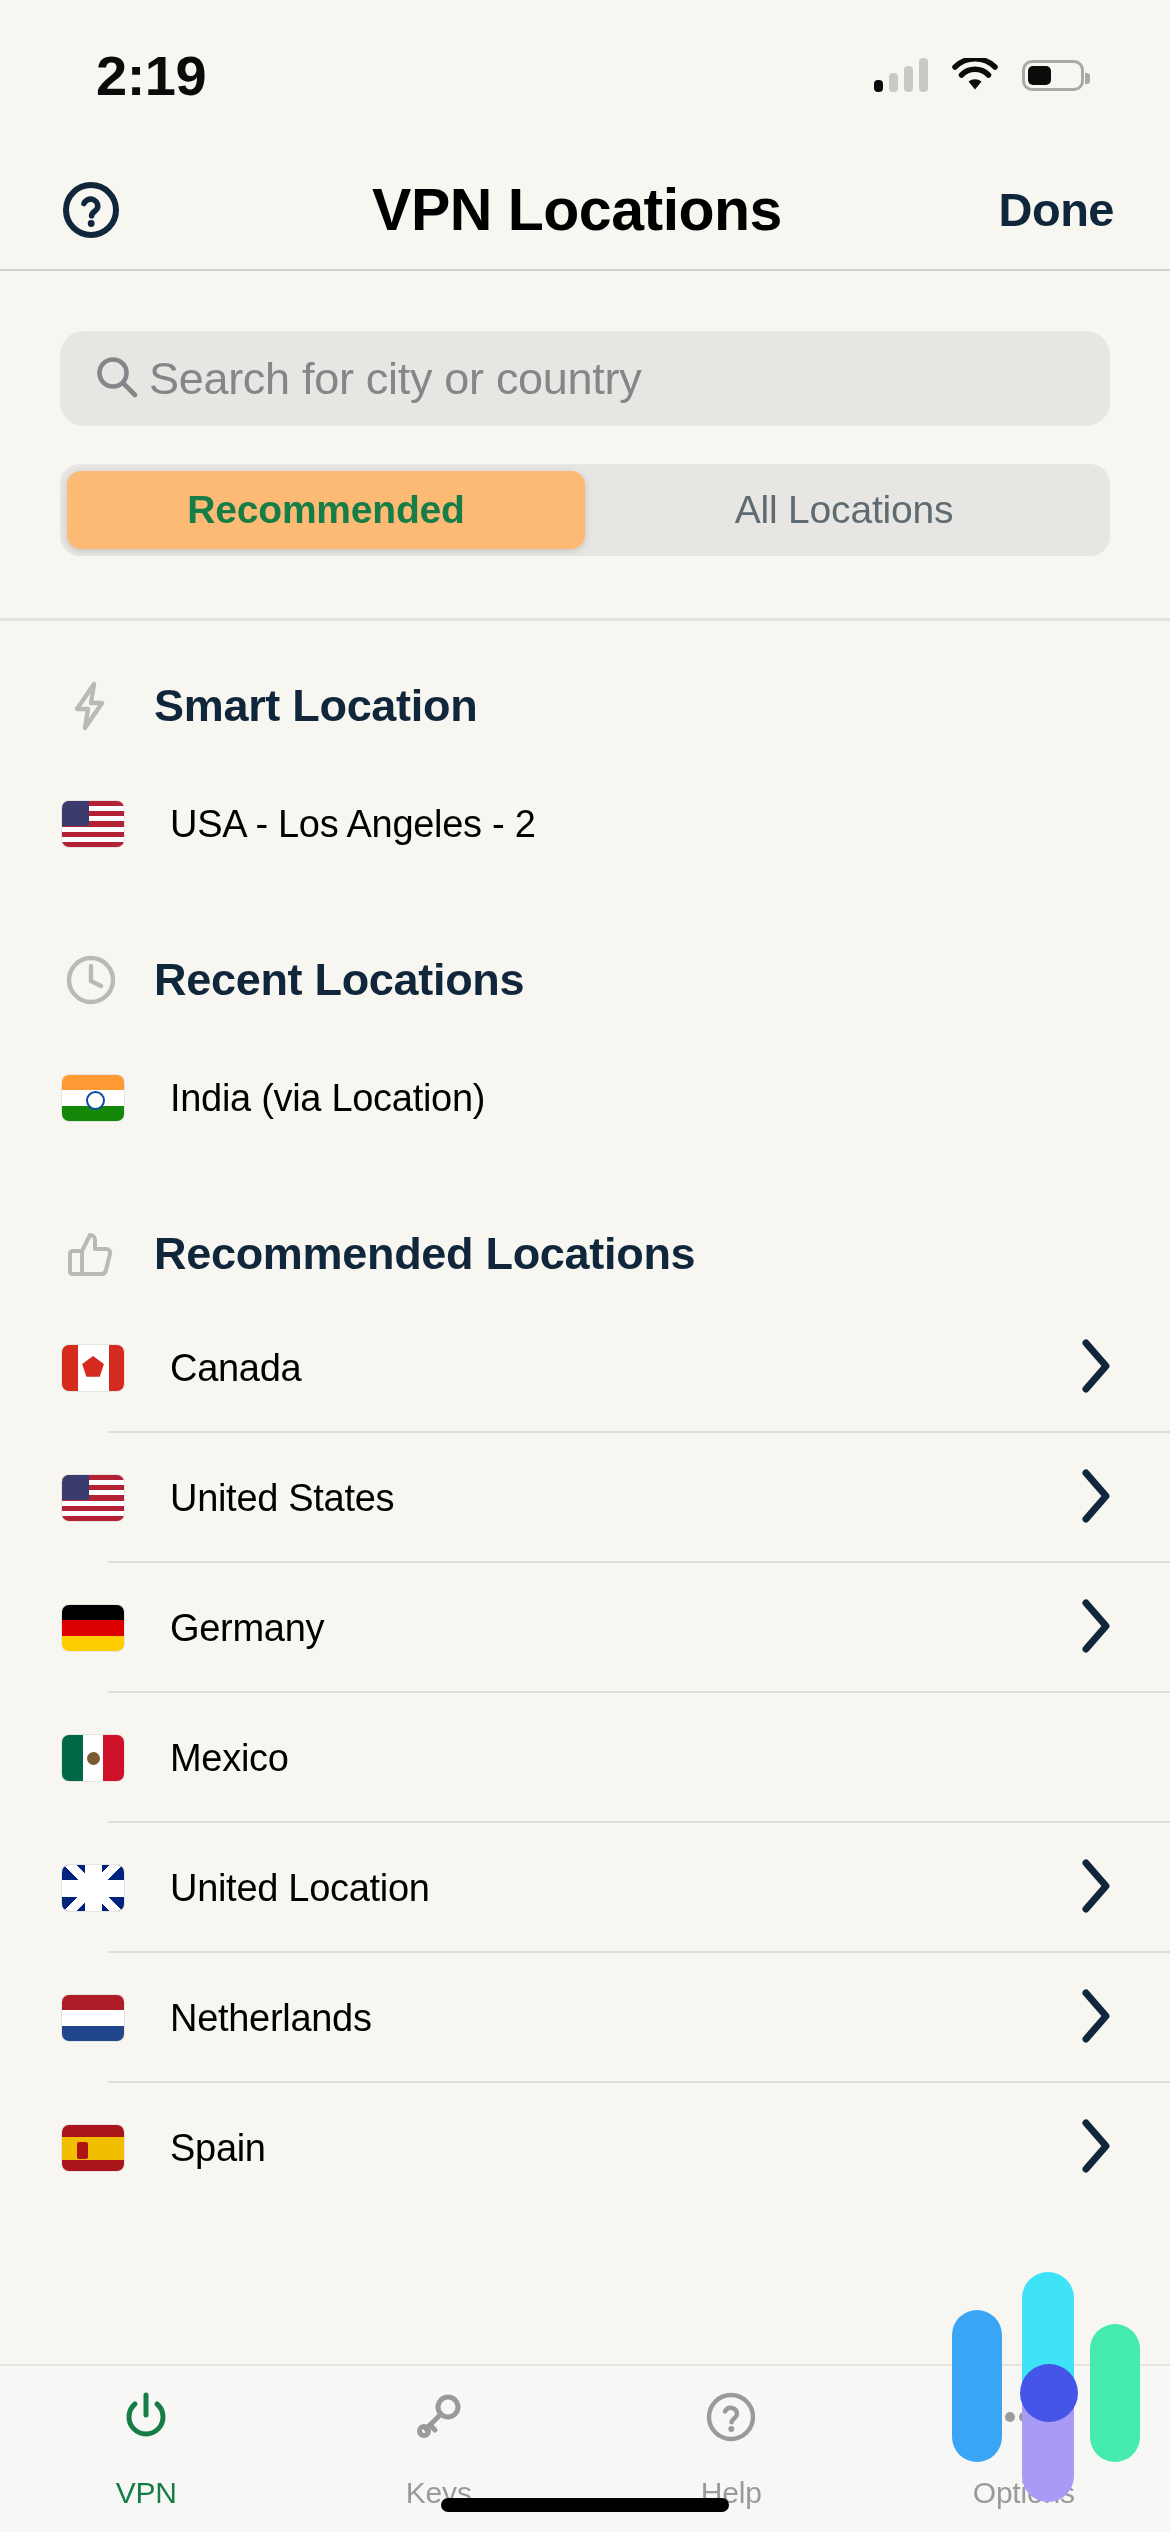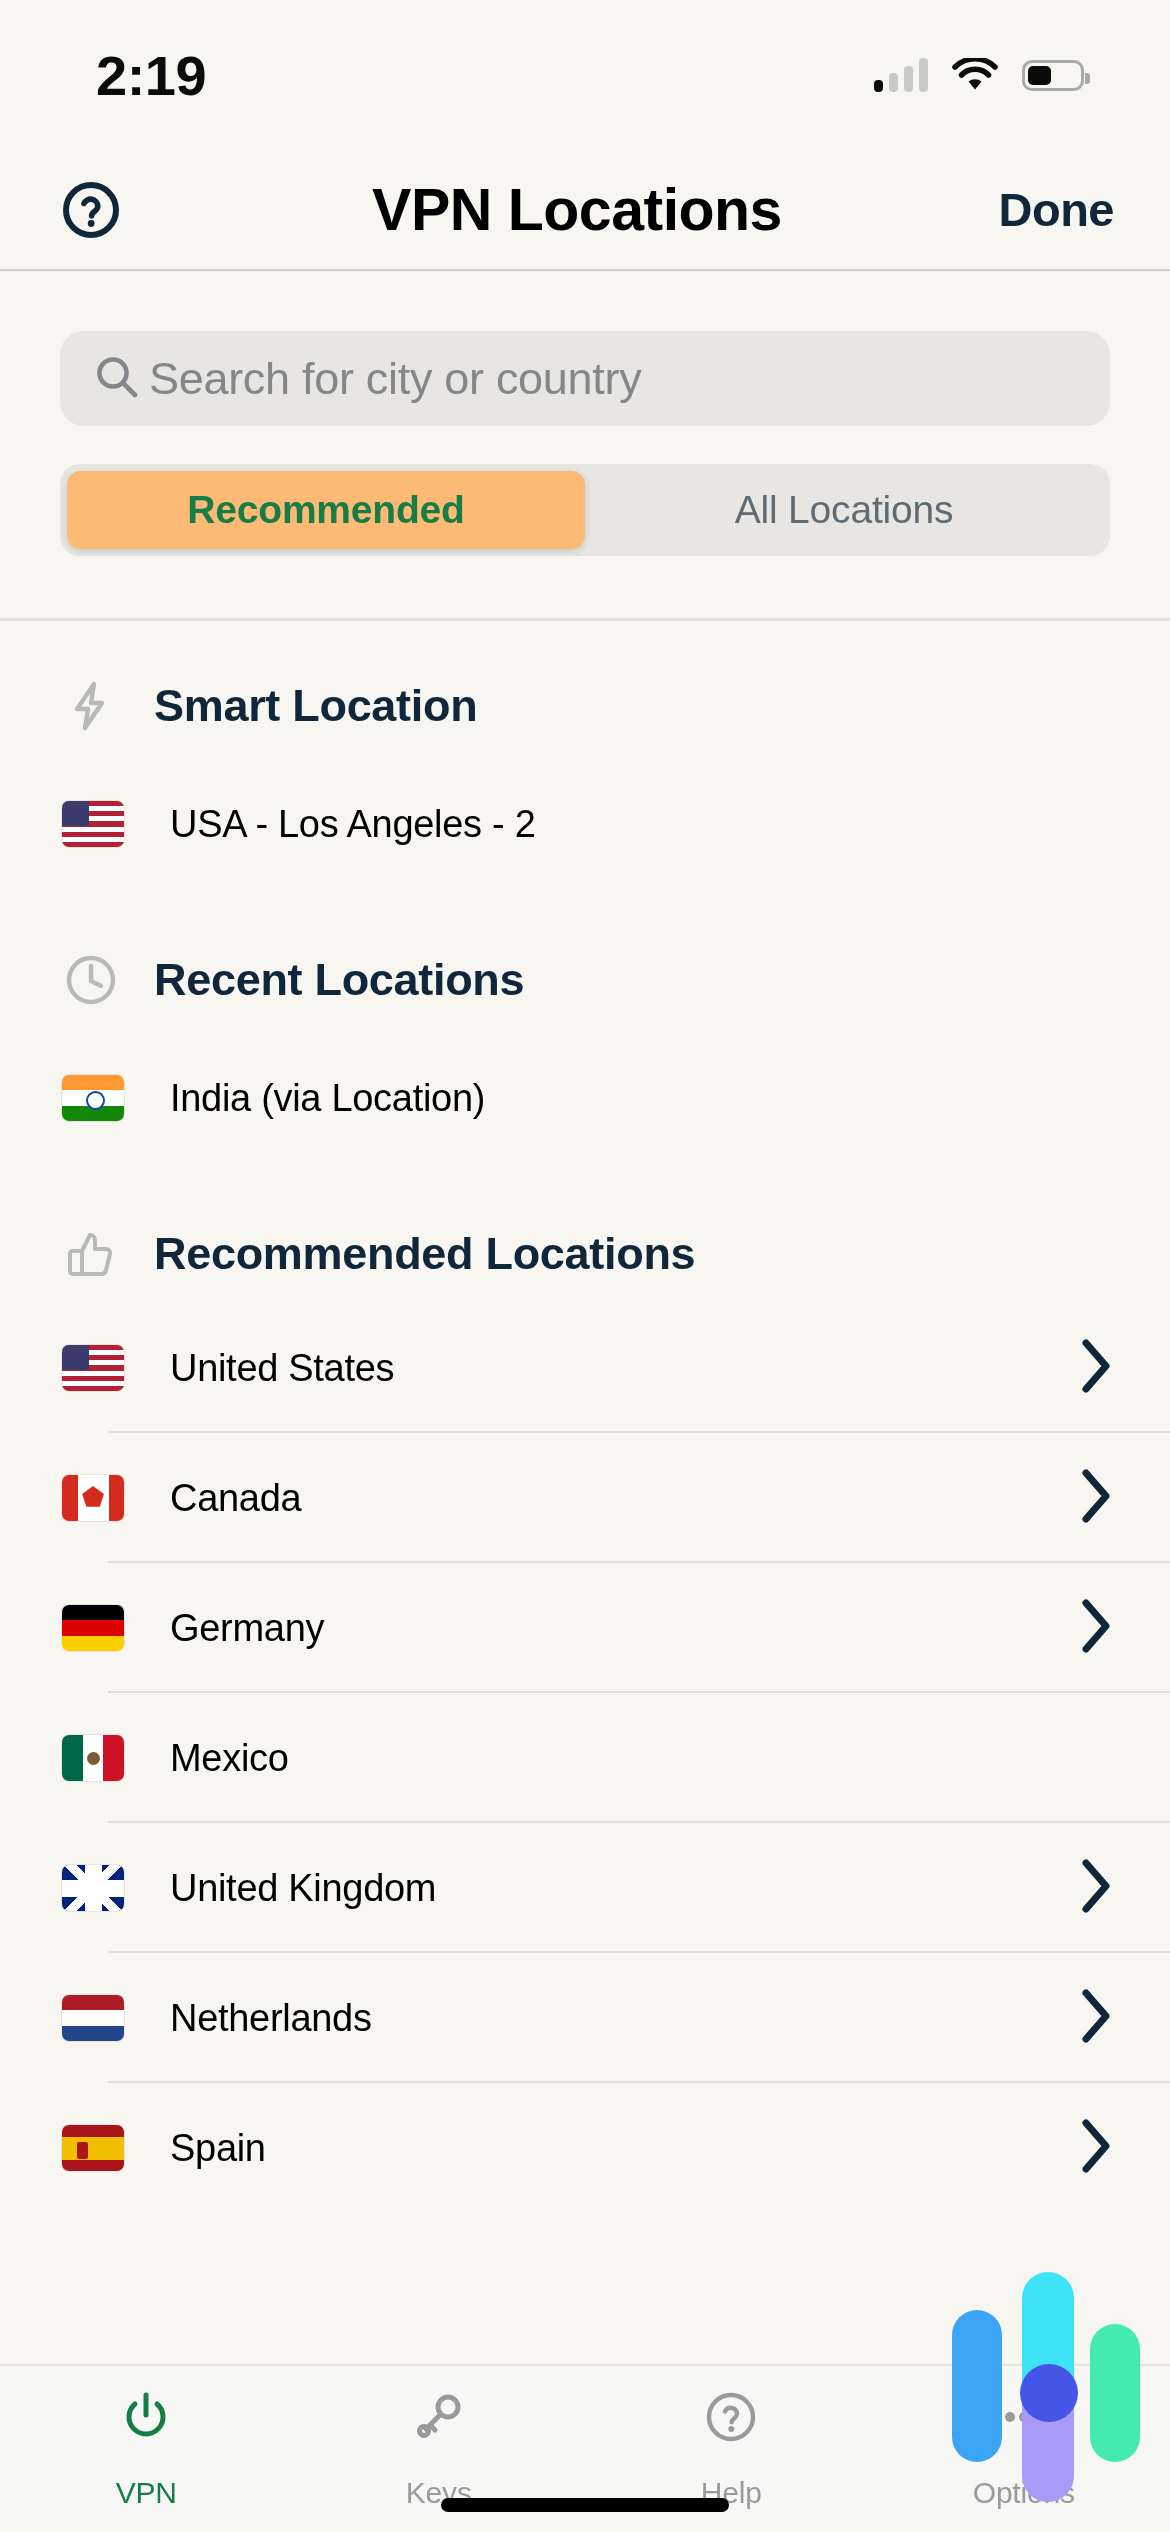--- a/index.html
+++ b/index.html
@@ -224,61 +224,61 @@
         <svg width="54" height="54" viewBox="0 0 54 54">
           <path d="M18 24 L26 8 a5 5 0 0 1 5 5 v9 h11 a4 4 0 0 1 4 5 l-4 16 a5 5 0 0 1-5 4 H18 Z" stroke="#B9B9B6" stroke-width="4" fill="none" stroke-linejoin="round"></path>
           <rect x="6" y="24" width="12" height="23" rx="2.5" stroke="#B9B9B6" stroke-width="4" fill="none"></rect>
         </svg>
       </span>
       <span class="txt">Recommended Locations</span>
     </div>
 
     <div style="margin-top:20px;">
       <div class="row">
+        <span class="flag f-ca"></span>
+        <span class="label">Canada</span>
+        <span class="chev">
+          <svg width="36" height="60" viewBox="0 0 36 60">
+              <path d="M8 7 L28 30 L8 53" stroke="#10263A" stroke-width="7" fill="none" stroke-linecap="round" stroke-linejoin="round"></path>
+            </svg>
+        </span>
+        <span class="sep"></span>
+      </div>
+
+      <div class="row">
         <span class="flag f-us"></span>
         <span class="label">United States</span>
         <span class="chev">
           <svg width="36" height="60" viewBox="0 0 36 60">
               <path d="M8 7 L28 30 L8 53" stroke="#10263A" stroke-width="7" fill="none" stroke-linecap="round" stroke-linejoin="round"></path>
             </svg>
         </span>
         <span class="sep"></span>
       </div>
 
       <div class="row">
-        <span class="flag f-ca"></span>
-        <span class="label">Canada</span>
-        <span class="chev">
-          <svg width="36" height="60" viewBox="0 0 36 60">
-              <path d="M8 7 L28 30 L8 53" stroke="#10263A" stroke-width="7" fill="none" stroke-linecap="round" stroke-linejoin="round"></path>
-            </svg>
-        </span>
-        <span class="sep"></span>
-      </div>
-
-      <div class="row">
         <span class="flag f-de"></span>
         <span class="label">Germany</span>
         <span class="chev">
           <svg width="36" height="60" viewBox="0 0 36 60">
               <path d="M8 7 L28 30 L8 53" stroke="#10263A" stroke-width="7" fill="none" stroke-linecap="round" stroke-linejoin="round"></path>
             </svg>
         </span>
         <span class="sep"></span>
       </div>
 
       <div class="row">
         <span class="flag f-mx"></span>
         <span class="label">Mexico</span>
         <span class="sep"></span>
       </div>
 
       <div class="row">
         <span class="flag f-gb"></span>
-        <span class="label">United Kingdom</span>
+        <span class="label">United Location</span>
         <span class="chev">
           <svg width="36" height="60" viewBox="0 0 36 60">
               <path d="M8 7 L28 30 L8 53" stroke="#10263A" stroke-width="7" fill="none" stroke-linecap="round" stroke-linejoin="round"></path>
             </svg>
         </span>
         <span class="sep"></span>
       </div>
 
       <div class="row">
         <span class="flag f-nl"></span>

